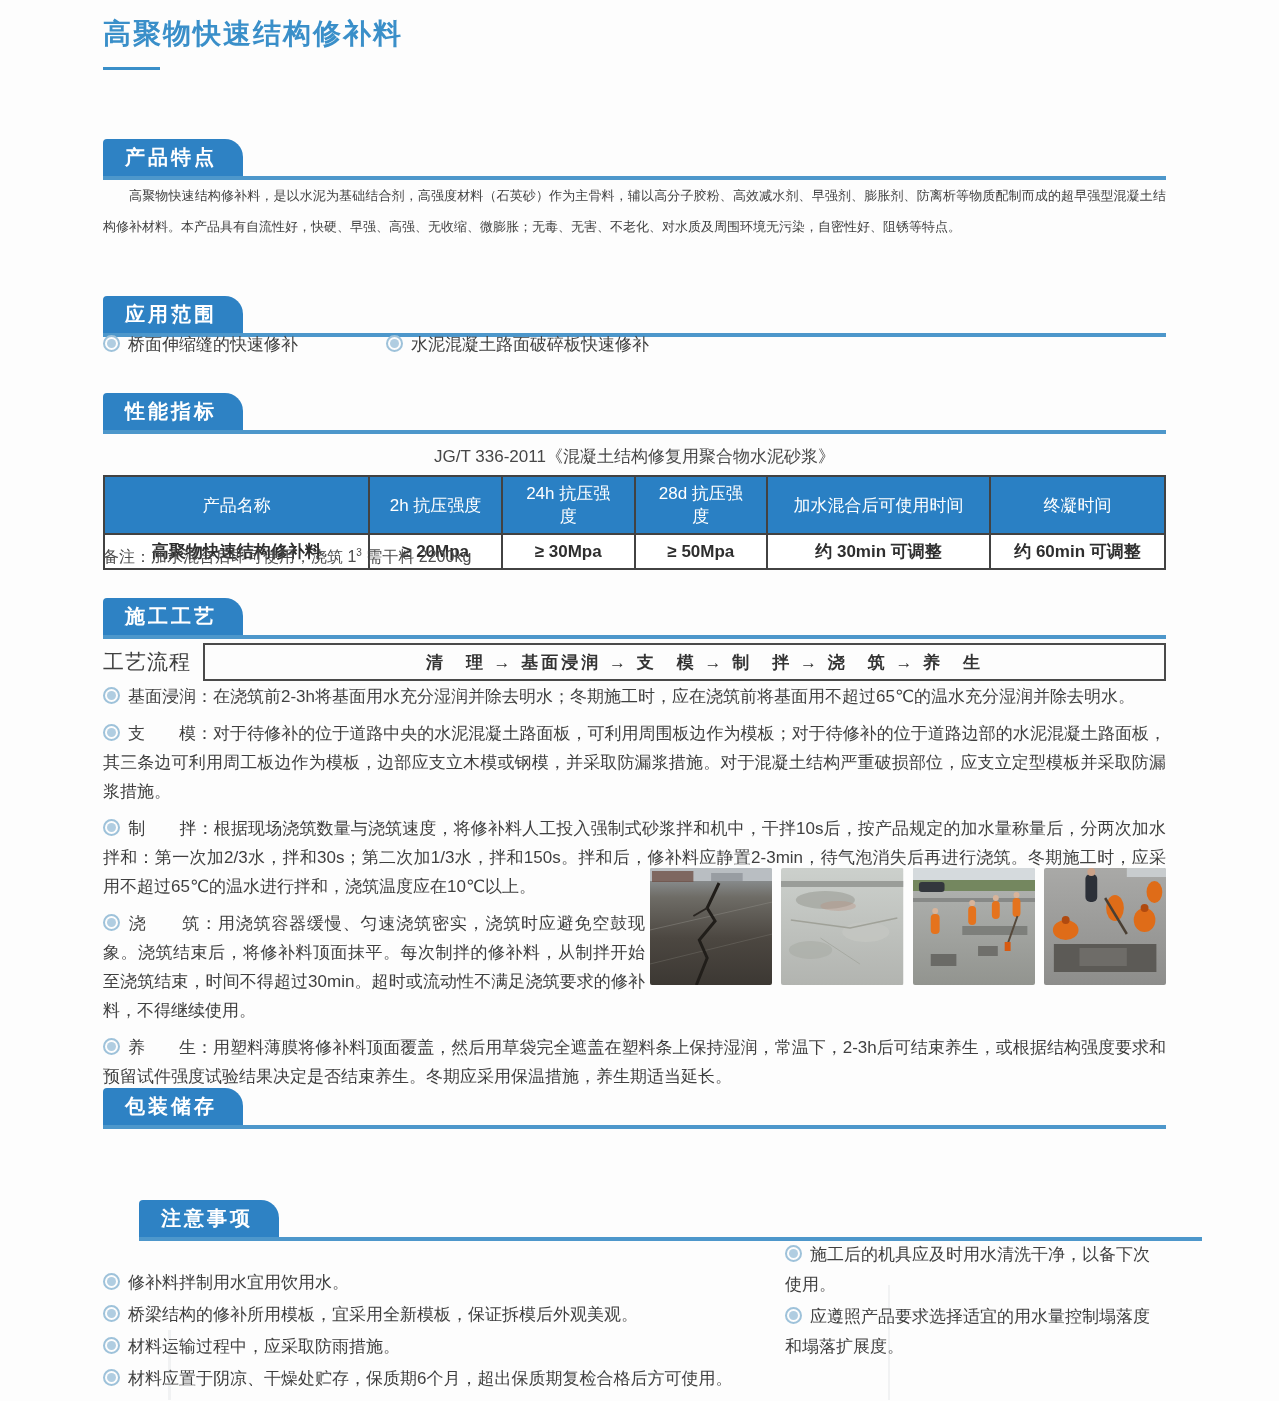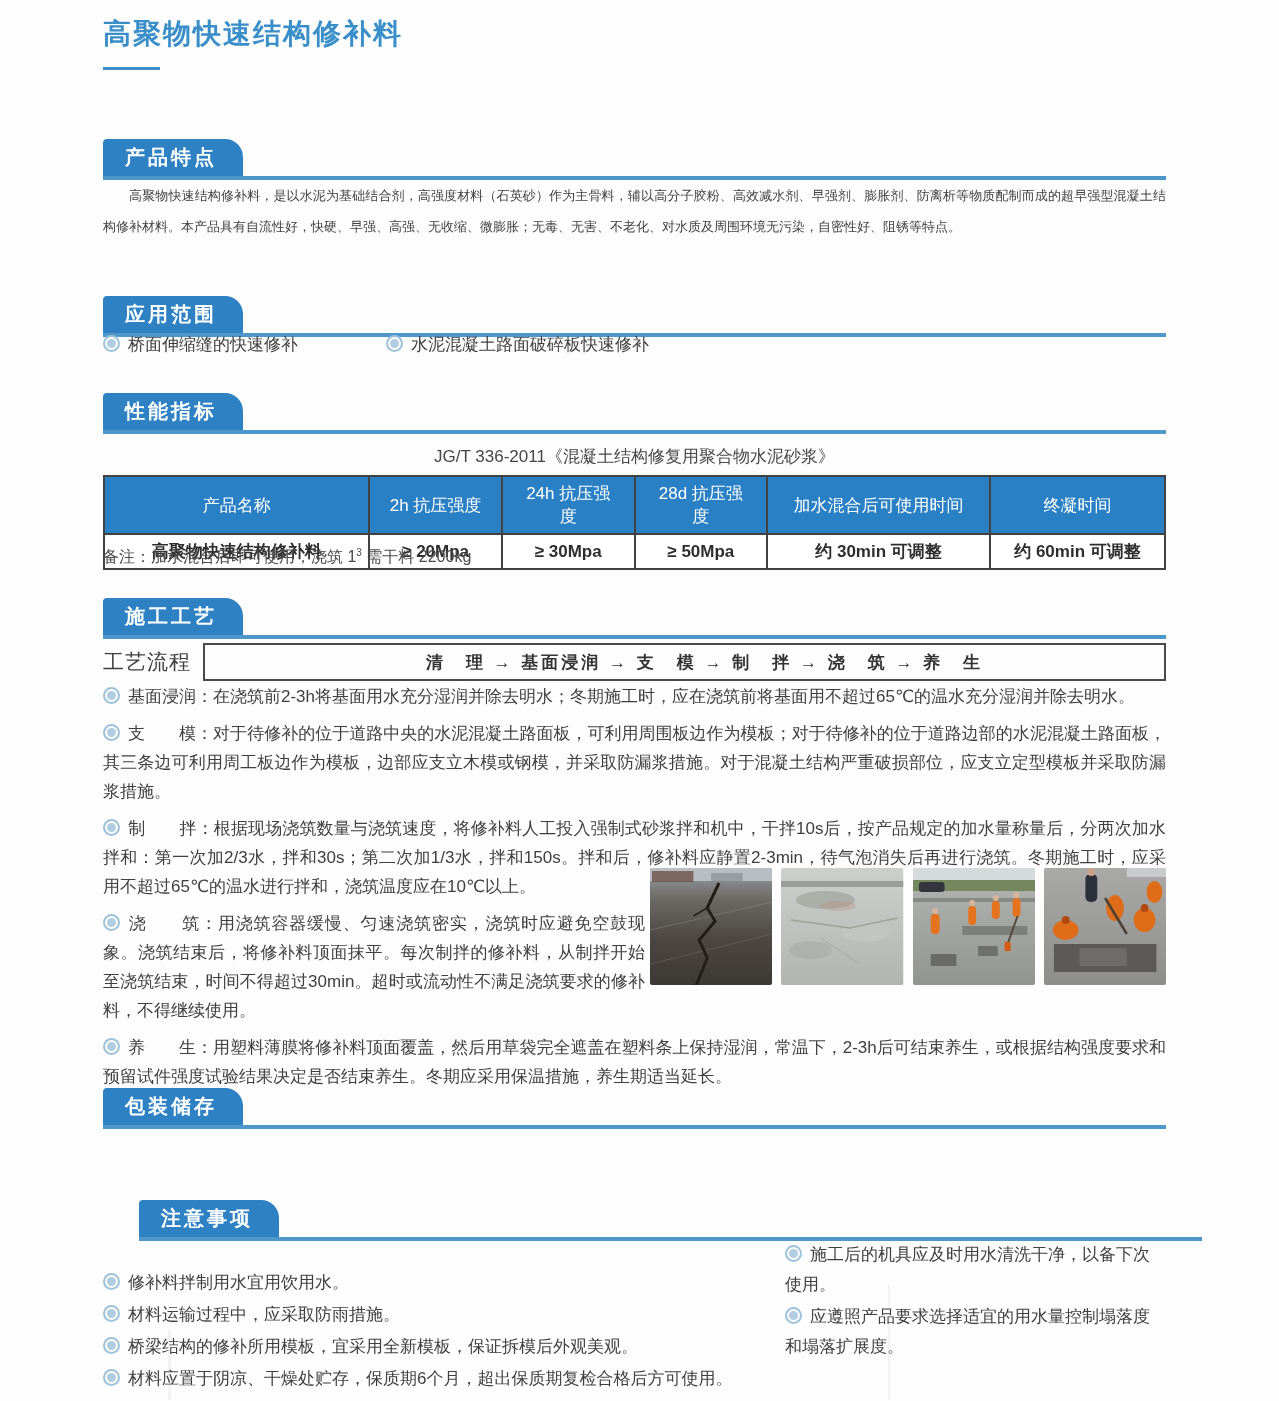--- a/index.html
+++ b/index.html
@@ -263,22 +263,22 @@
   <div class="blk sec-head h-pack">
     <span class="sec-tab">包装储存</span>
   </div>
 
   <div class="blk sec-head h-notes">
     <span class="sec-tab">注意事项</span>
   </div>
   <div class="blk notes-grid">
     <div class="notes-col-left">
       <div class="item"><span class="ic"></span><span>修补料拌制用水宜用饮用水。</span></div>
+      <div class="item"><span class="ic"></span><span>桥梁结构的修补所用模板，宜采用全新模板，保证拆模后外观美观。</span></div>
       <div class="item"><span class="ic"></span><span>材料运输过程中，应采取防雨措施。</span></div>
-      <div class="item"><span class="ic"></span><span>桥梁结构的修补所用模板，宜采用全新模板，保证拆模后外观美观。</span></div>
       <div class="item"><span class="ic"></span><span>材料应置于阴凉、干燥处贮存，保质期6个月，超出保质期复检合格后方可使用。</span></div>
     </div>
     <div class="notes-col-right">
       <div class="item"><span class="ic"></span><span>施工后的机具应及时用水清洗干净，以备下次使用。</span></div>
       <div class="item"><span class="ic"></span><span>应遵照产品要求选择适宜的用水量控制塌落度和塌落扩展度。</span></div>
     </div>
   </div>
 
   <div class="wm wm1"></div>
   <div class="wm wm2"></div>

